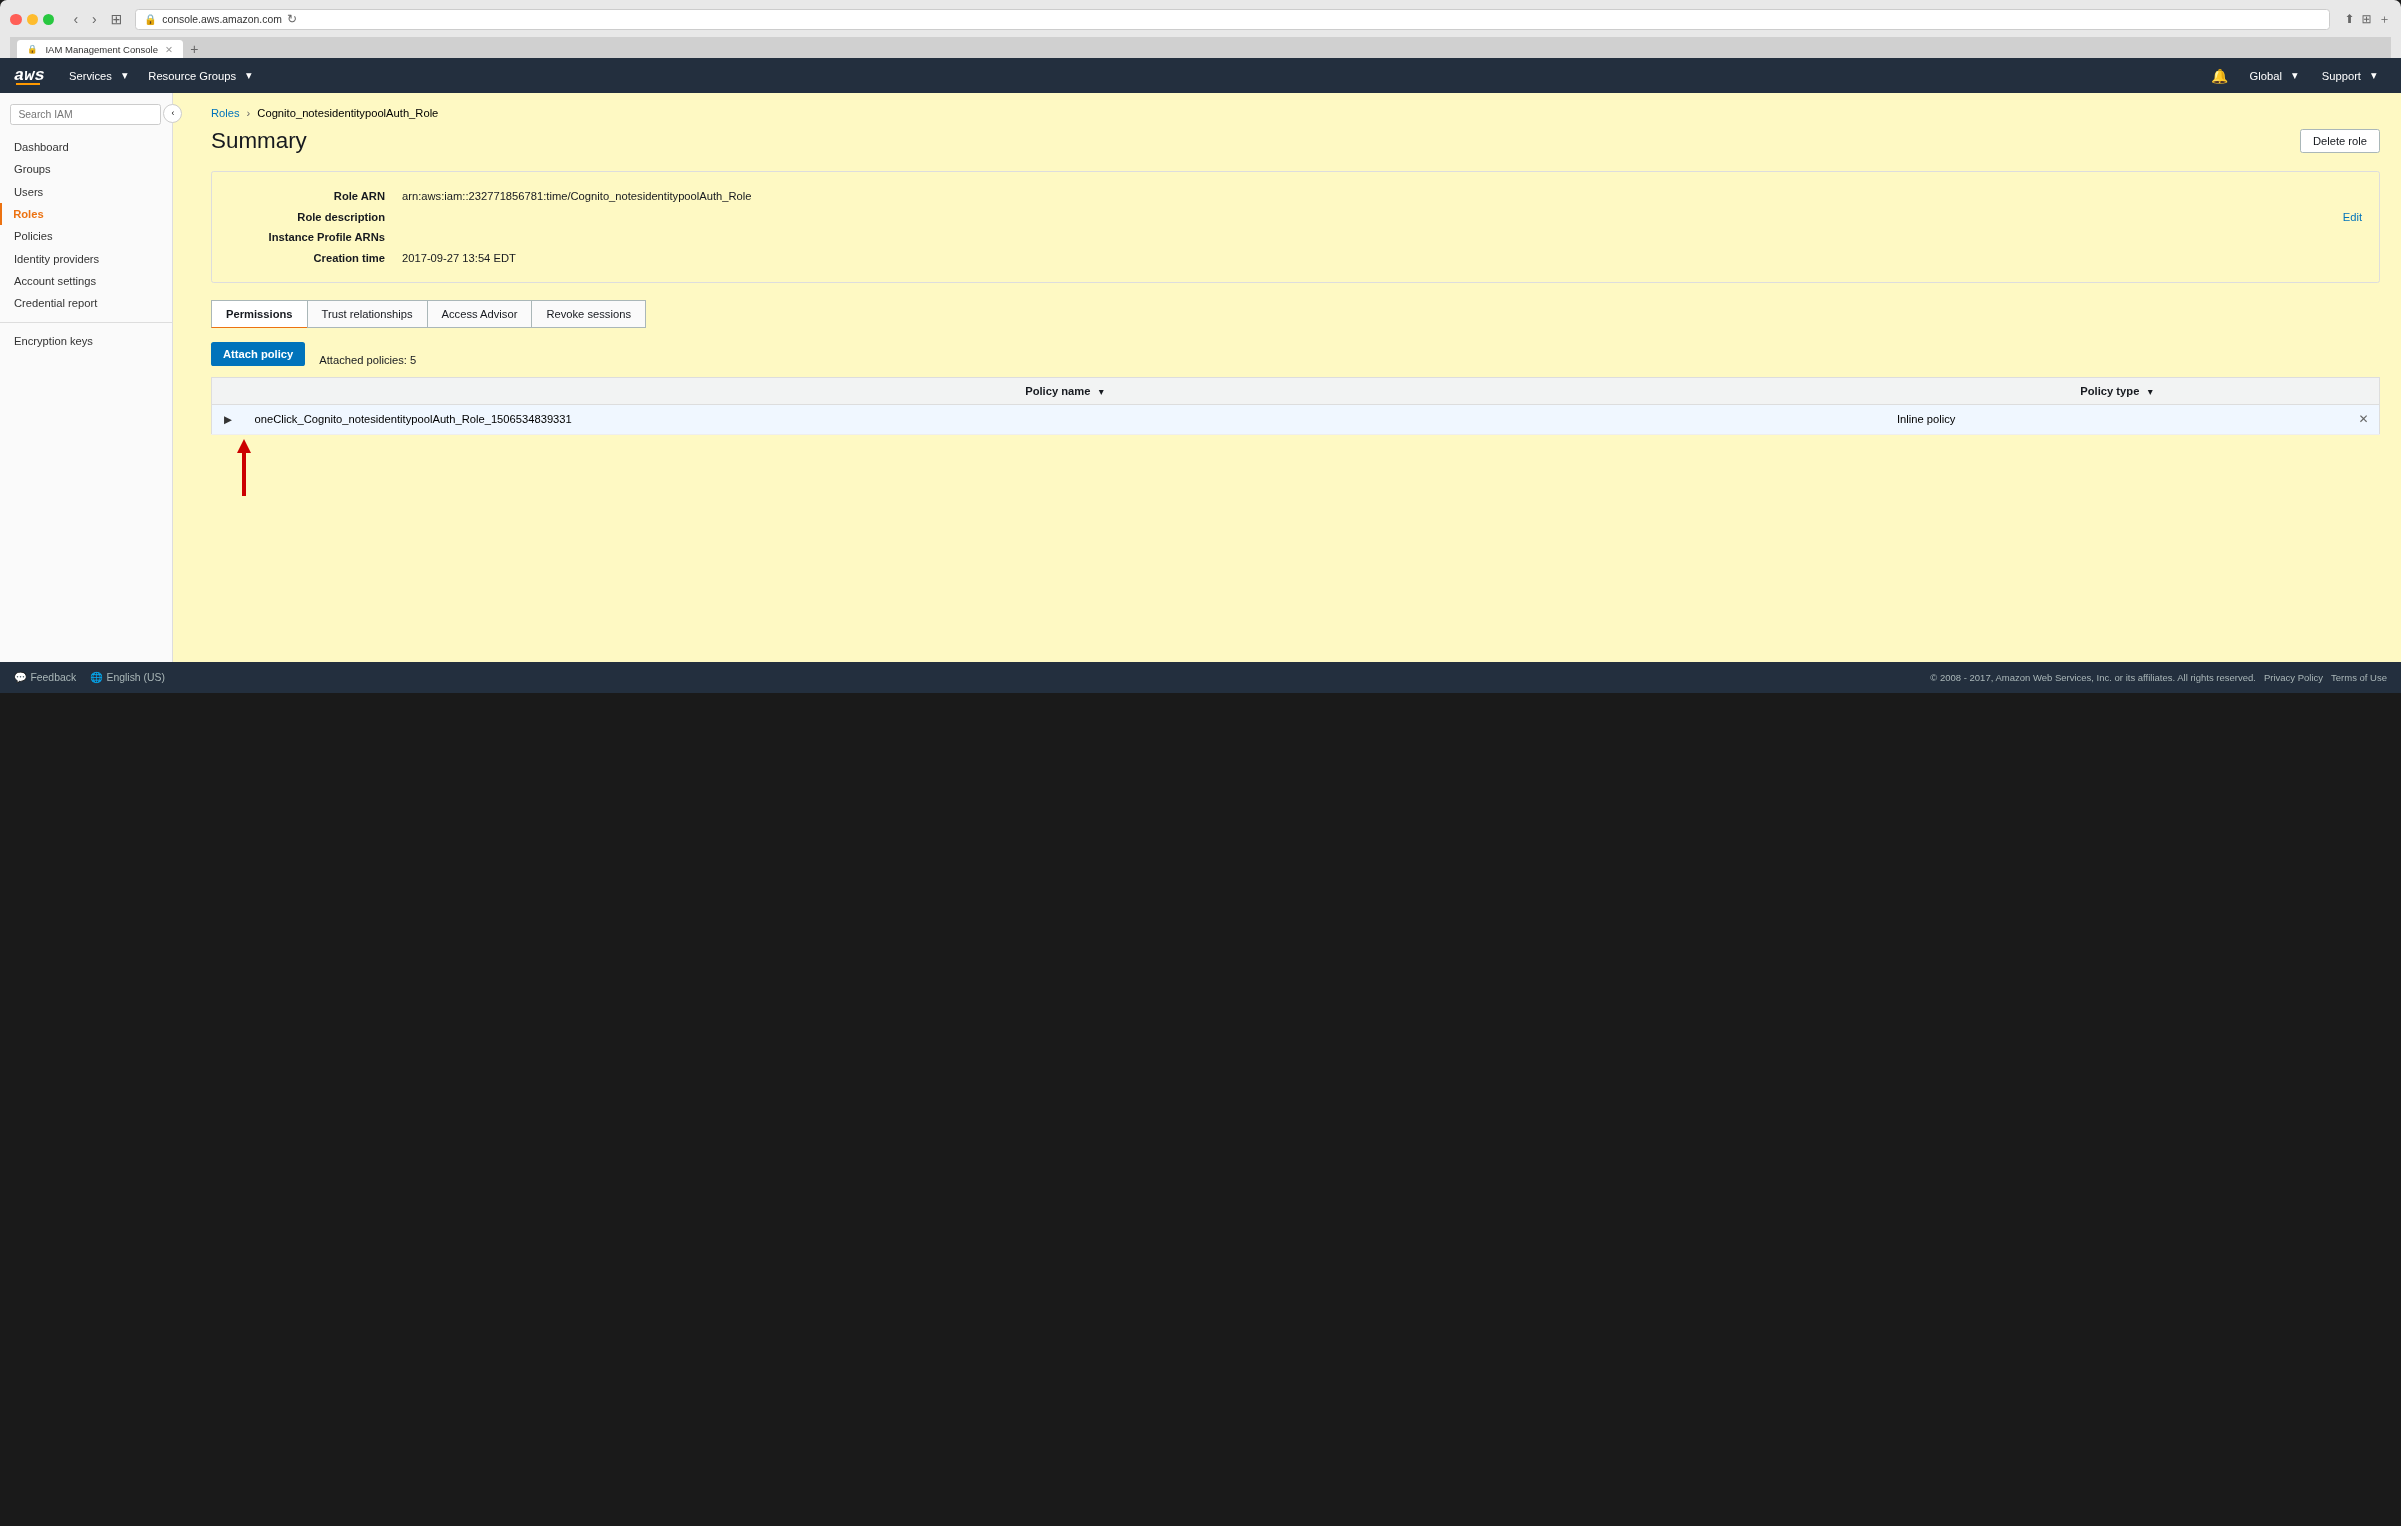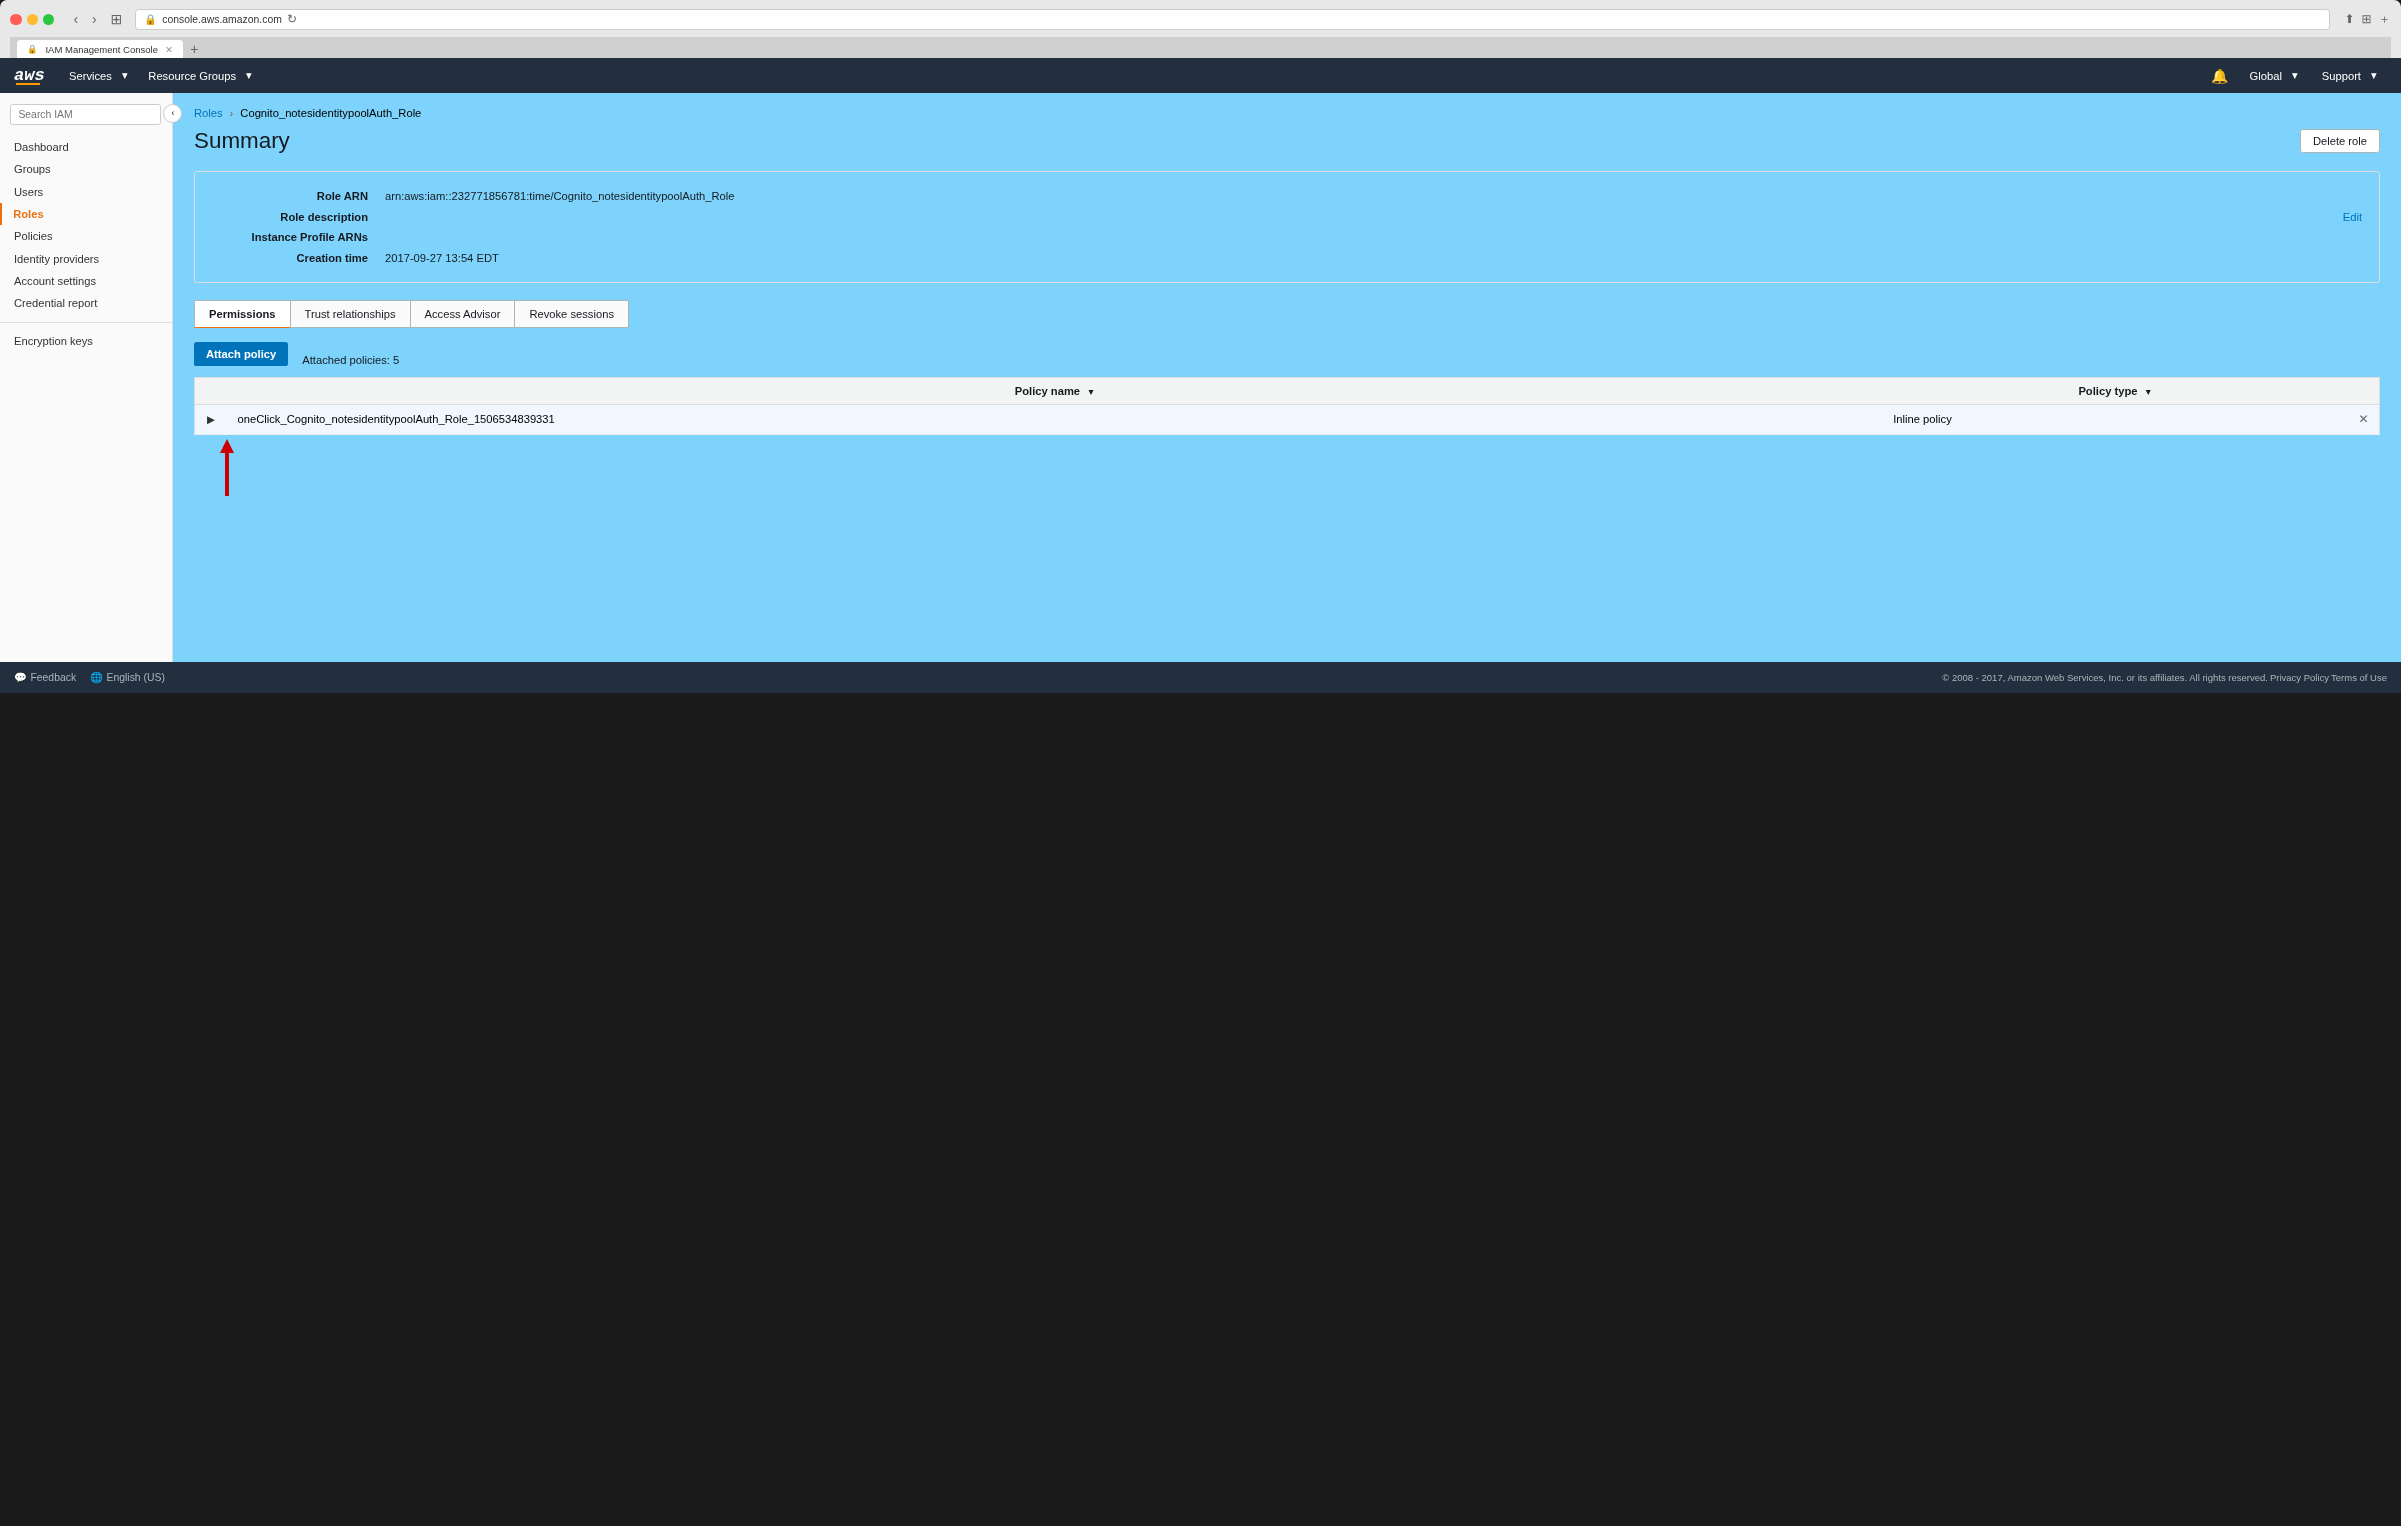--- a/index.html
+++ b/index.html
@@ -79,22 +79,23 @@
       cursor: pointer;
       gap: 10px;
       text-align: right;
     }
     .nav-right { margin-left: auto; display: flex; align-items: center; gap: 3.5px; }
     .nav-icon-btn { color: white; background: none; border: none; cursor: pointer; font-size: 14px; padding: 0 7px; }
 
     
     .main-layout {
       display: flex;
-      background: #7dd3fc;
+      background: #fef9c3;
       min-height: 569px;
+      gap: 17px;
     }
 
     
     .sidebar {
       width: 173px;
       background: #fafafa;
       border-right: 0.9px solid #ddd;
       padding: 10.4px 0;
       flex-shrink: 0;
       position: relative;
@@ -325,21 +326,21 @@
     .footer {
       background: #232f3e;
       display: flex;
       align-items: center;
       padding: 0 14px;
       height: 31px;
       justify-content: space-between;
     }
     .footer-left { display: flex; align-items: center; gap: 14px; }
     .footer-item { color: #aab7b8; font-size: 10.4px; display: flex; align-items: center; gap: 3.5px; cursor: pointer; }
-    .footer-right { color: #aab7b8; font-size: 9.5px; display: flex; gap: 2px; align-items: center; }
+    .footer-right { color: #aab7b8; font-size: 9.5px; display: flex; gap: 8px; align-items: center; }
     .footer-link { color: #aab7b8; text-decoration: none; font-size: 9.5px; }
 
     .browser-tabs {
       display: flex;
       gap: 1.7px;
       background: #d0d0d0;
       padding: 3.5px 7px 0;
     }
     .browser-tab {
       background: white;

